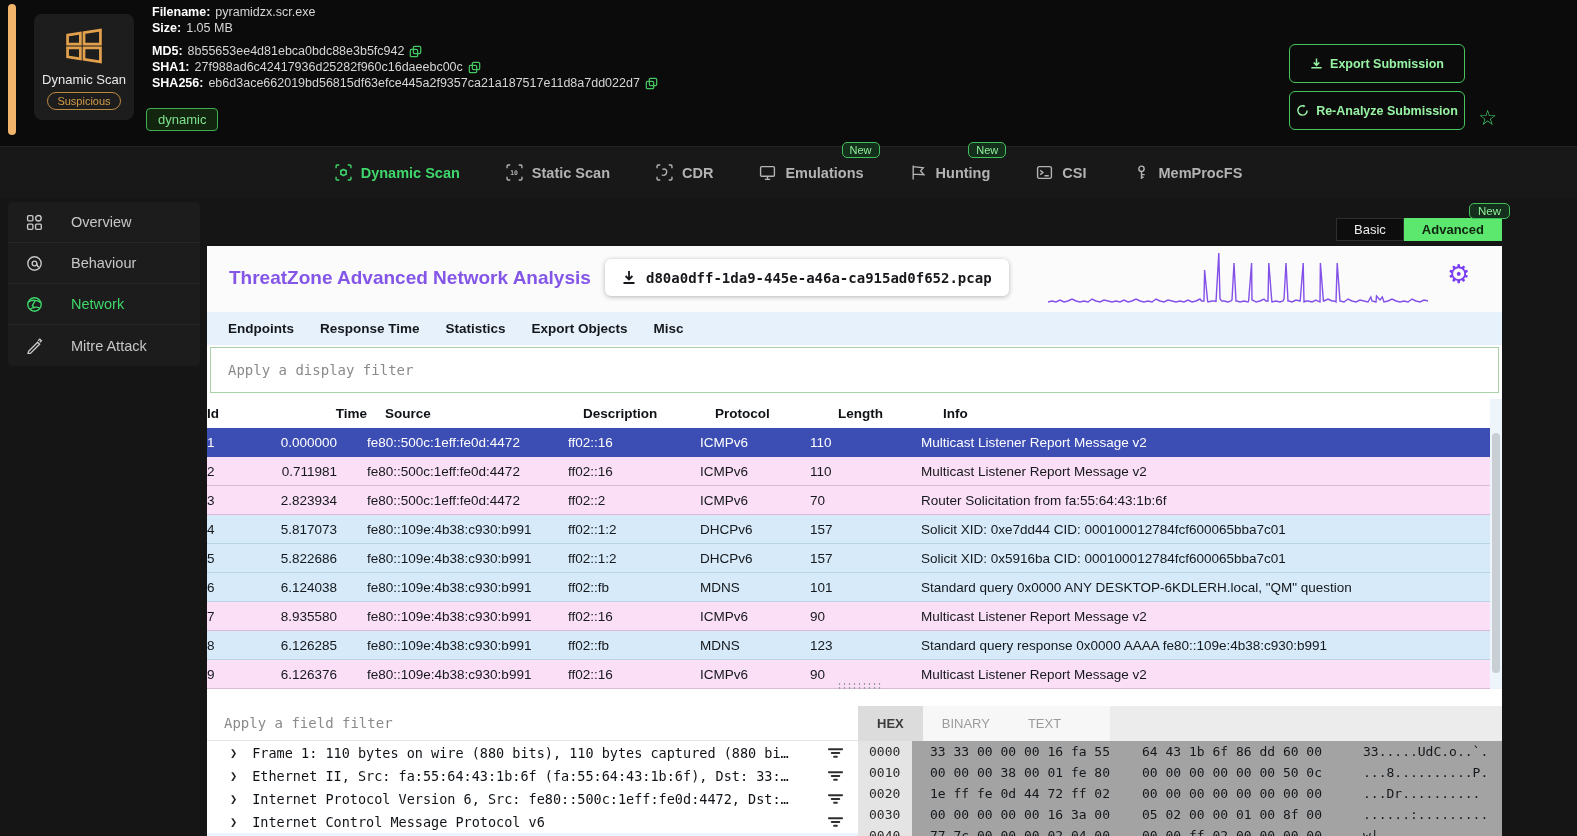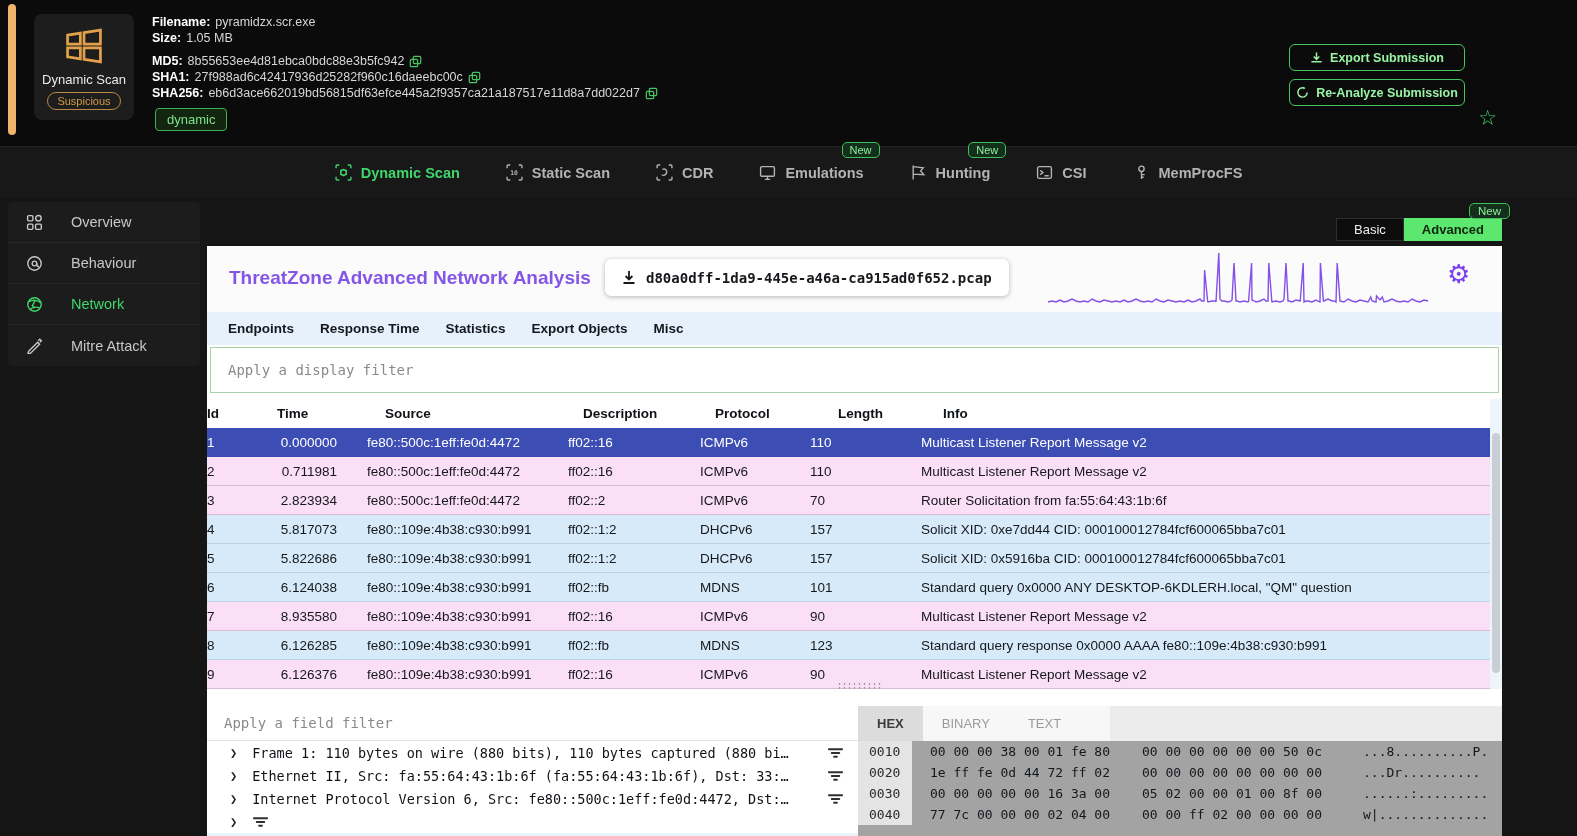--- a/index.html
+++ b/index.html
@@ -8,29 +8,29 @@
   .screen { position:relative; width:1577px; height:836px; overflow:hidden; background:#151515; }
 
   
   .topbar { position:absolute; left:0; top:0; width:1577px; height:146px; background:#0b0b0b; }
   .accent-bar { position:absolute; left:8px; top:4px; width:8px; height:131px; border-radius:4px; background:#f2b36b; }
   .scan-card { position:absolute; left:34px; top:14px; width:100px; height:106px; background:#1d1d1d; border-radius:8px;
     display:flex; flex-direction:column; align-items:center; justify-content:center; gap:5px; }
   .scan-card .win-icon { color:#e2a04c; }
   .scan-type { color:#e9e9e9; font-size:13px; }
   .verdict-badge { font-size:11px; color:#d29b4a; border:1px solid #b98a41; border-radius:10px; padding:2px 9px; }
-  .fileinfo { position:absolute; left:152px; top:14px; color:#d6d6d6; font-size:12.5px; line-height:16px; }
+  .fileinfo { position:absolute; left:152px; top:4px; color:#d6d6d6; font-size:12.5px; line-height:16px; }
   .fi-row { white-space:nowrap; display:flex; align-items:center; gap:5px; }
   .fi-row b { color:#fff; }
   .fi-gap { height:7px; }
   .copy-ic { color:#45c862; cursor:pointer; display:inline-flex; }
-  .dyn-tag { position:absolute; left:155px; top:108px; font-size:13px; color:#7fe08c; background:#12260f;
+  .dyn-tag { position:absolute; left:146px; top:108px; font-size:13px; color:#7fe08c; background:#12260f;
     border:1px solid #3faf52; border-radius:4px; padding:3px 11px; }
   .hdr-btns { position:absolute; right:112px; top:44px; display:flex; flex-direction:column; gap:8px; }
-  .hdr-btn { display:flex; align-items:center; justify-content:center; gap:7px; width:176px; height:27px;
+  .hdr-btn { display:flex; align-items:center; justify-content:center; gap:7px; width:176px; height:39px;
     border:1px solid #46c55c; border-radius:6px; background:transparent; color:#97f2a3; font-size:12.5px; font-weight:bold; cursor:pointer; }
   .star { position:absolute; right:80px; top:106px; color:#3fd76b; font-size:21px; font-family:"DejaVu Sans",sans-serif; cursor:pointer; }
 
   
   .mainnav { position:absolute; left:0; top:146px; width:1577px; height:52px; background:#181818; border-top:1px solid #232323;
     display:flex; align-items:center; justify-content:center; gap:46px; }
   .nav-item { position:relative; display:flex; align-items:center; gap:9px; color:#b3b3b3; font-size:14.5px; font-weight:bold; cursor:pointer; }
   .nav-item.active { color:#3fd76b; }
   .nav-new { position:absolute; top:-22px; right:-16px; font-size:11px; color:#8ff09a; background:#14301c;
     border:1px solid #3fbf5a; border-radius:5px; padding:1px 7px; font-weight:normal; }
@@ -72,21 +72,21 @@
   .ptable { position:absolute; left:0; top:153px; width:1283px; }
   .prow { display:flex; height:29px; align-items:center; font-size:13.5px; color:#15181c; }
   .prow.hdr { font-weight:bold; color:#0f1216; }
   .prow .c0 { width:70px;  }
   .prow .c1 { width:90px;  text-align:right; padding-right:30px; }
   .prow .c2 { width:201px; }
   .prow .c3 { width:132px; }
   .prow .c4 { width:110px; }
   .prow .c5 { width:111px; }
   .prow .c6 { flex:1; overflow:hidden; white-space:nowrap; }
-  .prow.hdr .c1 { text-align:left; padding-right:0; }
+  .prow.hdr .c1 { text-align:right; padding-right:0; }
   .prow.hdr .c2 { padding-left:18px; }
   .prow.hdr .c3 { padding-left:15px; }
   .prow.hdr .c4 { padding-left:15px; }
   .prow.hdr .c5 { padding-left:28px; }
   .prow.hdr .c6 { padding-left:22px; }
   .prow.t-pink { background:#fbdff7; border-bottom:1px solid #d9bcd4; cursor:pointer; }
   .prow.t-blue { background:#d6eaf9; border-bottom:1px solid #b9d4e6; cursor:pointer; }
   .prow.t-selected { background:#3c4db4; border-bottom:1px solid #3c4db4; color:#fff; cursor:pointer; }
 
   .vscroll { position:absolute; right:0; top:153px; width:12px; height:290px; background:#eef5fa; }
@@ -476,39 +476,46 @@
               <span class="tree-chevron">❯</span>
               <span class="tree-label">Internet Protocol Version 6, Src: fe80::500c:1eff:fe0d:4472, Dst:…</span>
               <span class="tree-filter-ic">
                 <svg width="17" height="14" viewBox="0 0 18 14" stroke="currentColor" stroke-width="2" stroke-linecap="round">
                   <path d="M2 3h14M5 7h8M7.5 11h3"></path>
                 </svg>
               </span>
             </div>
             <div class="tree-row">
               <span class="tree-chevron">❯</span>
+              <span class="tree-label">Internet Control Message Protocol v6</span>
               <span class="tree-filter-ic">
                 <svg width="17" height="14" viewBox="0 0 18 14" stroke="currentColor" stroke-width="2" stroke-linecap="round">
                   <path d="M2 3h14M5 7h8M7.5 11h3"></path>
                 </svg>
               </span>
             </div>
           </div>
         <div class="b-left-strip"></div>
       </div>
       <div class="b-right">
         <div class="hex-tabs">
           <div class="hex-tabs-inner" id="hexTabs">
               <div class="hex-tab on">HEX</div>
               <div class="hex-tab">BINARY</div>
               <div class="hex-tab">TEXT</div>
             </div>
         </div>
         <div id="hexRows">
             <div class="hex-row">
+              <div class="hex-off">0000</div>
+              <div class="hex-g1">33 33 00 00 00 16 fa 55</div>
+              <div class="hex-g2">64 43 1b 6f 86 dd 60 00</div>
+              <div class="hex-ascii">33.....UdC.o..`.</div>
+            </div>
+            <div class="hex-row">
               <div class="hex-off">0010</div>
               <div class="hex-g1">00 00 00 38 00 01 fe 80</div>
               <div class="hex-g2">00 00 00 00 00 00 50 0c</div>
               <div class="hex-ascii">...8..........P.</div>
             </div>
             <div class="hex-row">
               <div class="hex-off">0020</div>
               <div class="hex-g1">1e ff fe 0d 44 72 ff 02</div>
               <div class="hex-g2">00 00 00 00 00 00 00 00</div>
               <div class="hex-ascii">...Dr..........</div>

